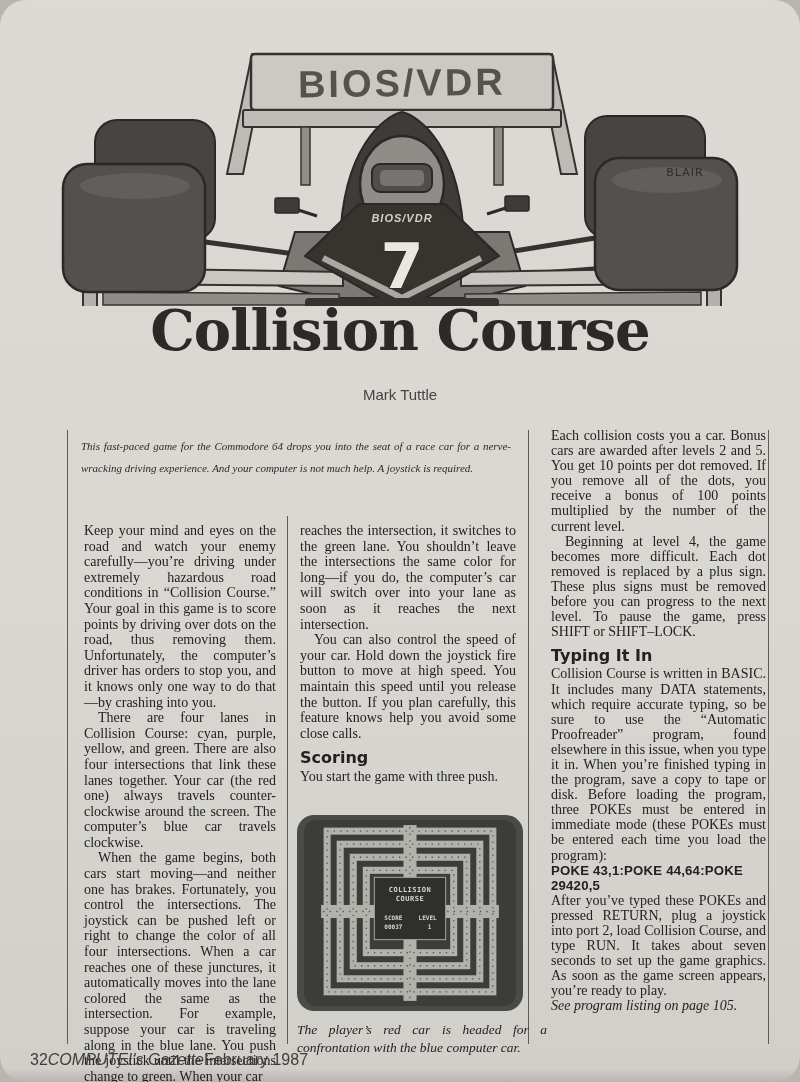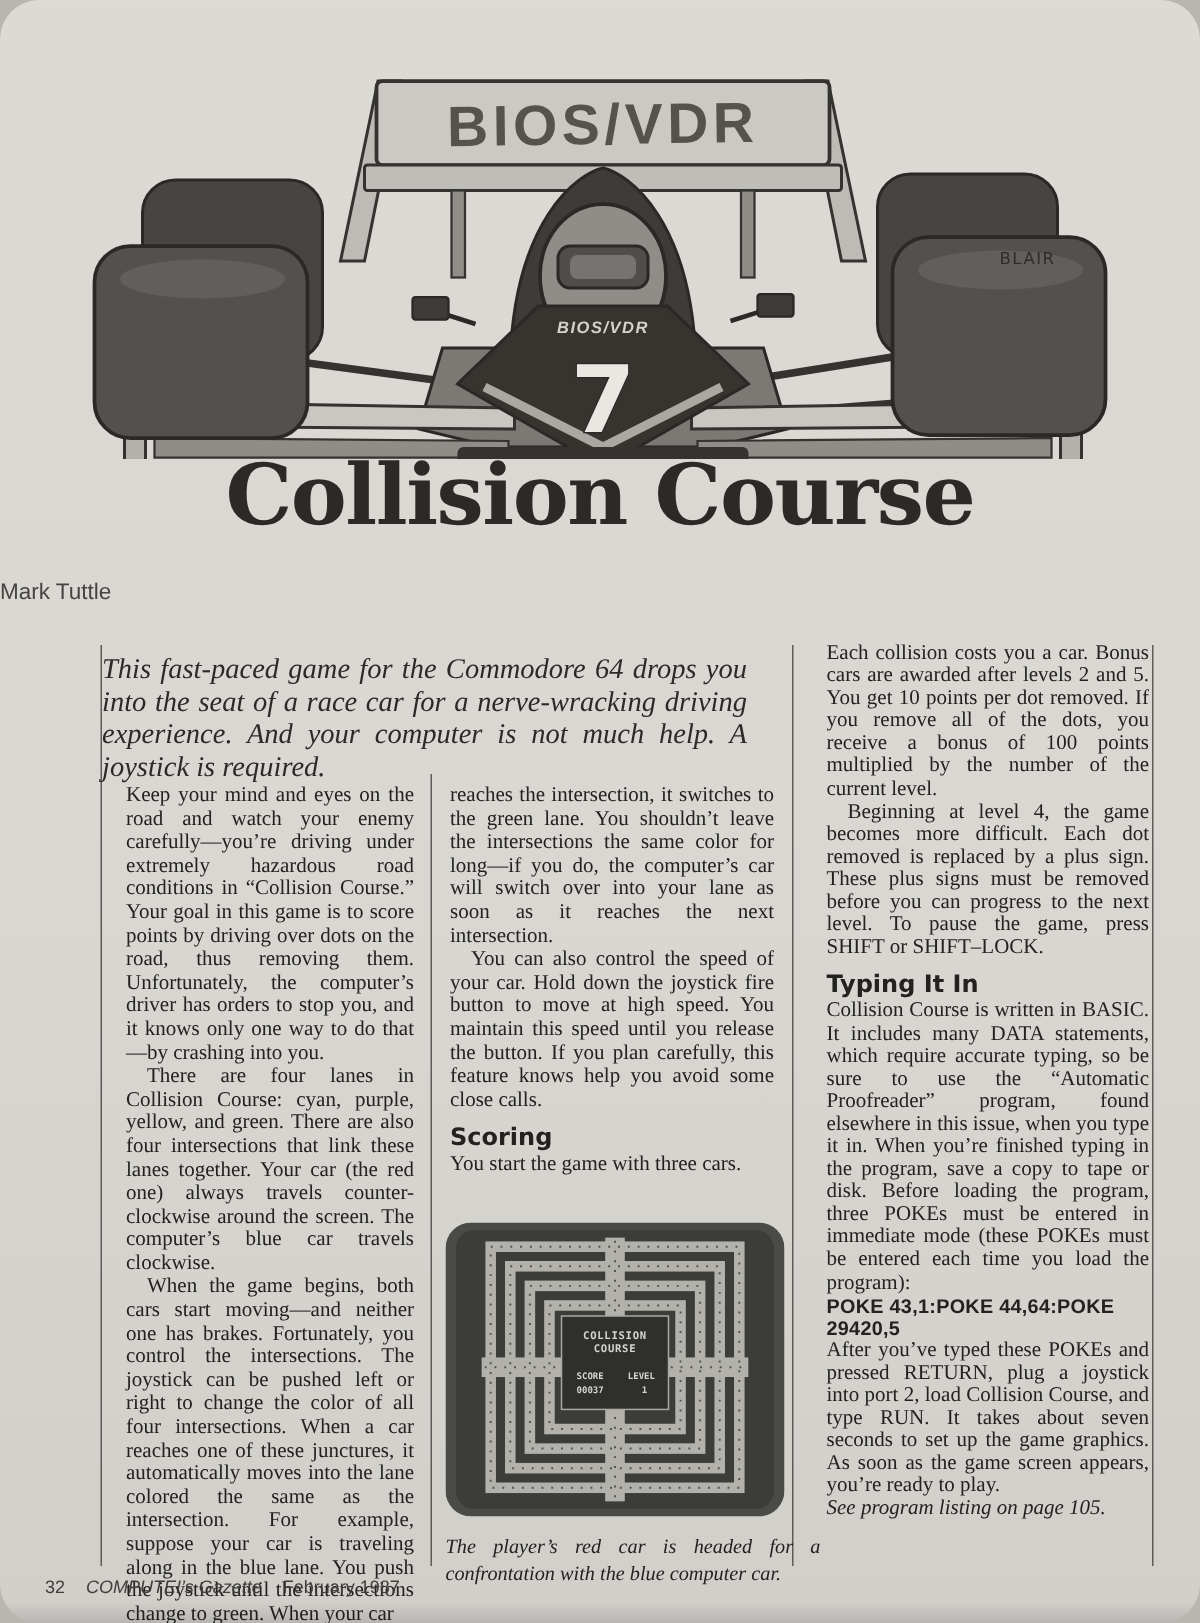--- a/index.html
+++ b/index.html
@@ -10,31 +10,31 @@
   }
   .page::after{content:"";position:absolute;left:0;right:0;bottom:0;height:14px;
     background:linear-gradient(180deg,rgba(0,0,0,0),rgba(0,0,0,.12));pointer-events:none;}
   .illu{position:absolute;left:55px;top:46px;width:690px;height:260px;}
   .title{
     position:absolute;left:0;top:299px;width:100%;text-align:center;
     font-family:"DejaVu Serif",serif;font-weight:bold;font-size:56px;line-height:62px;
     color:#2b2a27;letter-spacing:-1px;
   }
   .byline{
-    position:absolute;left:0;top:386px;width:100%;
+    position:absolute;left:0;top:386px;width:100%;text-align:center;
     font-family:"Liberation Sans",sans-serif;font-size:15px;color:#454440;
   }
   .vrule{position:absolute;width:1px;background:#5d5b57;}
   .rule-l{left:67px;top:430px;height:614px;}
   .rule-m1{left:287px;top:516px;height:528px;}
   .rule-m2{left:528px;top:430px;height:614px;}
   .rule-r{left:768px;top:430px;height:614px;}
   .intro{
-    position:absolute;left:68px;top:436px;width:430px;
-    font-style:italic;font-size:19px;line-height:21.5px;text-align:justify;color:#2b2a28;
+    position:absolute;left:81px;top:436px;width:430px;
+    font-style:italic;font-size:11px;line-height:21.5px;text-align:justify;color:#2b2a28;
   }
   .col{position:absolute;font-size:14px;line-height:15.6px;text-align:justify;}
   .col p{margin:0;}
   .col p.ind{text-indent:14px;}
   .col1{left:84px;top:523px;width:192px;}
   .col2{left:300px;top:523px;width:216px;}
   .col3{left:551px;top:428px;width:215px;line-height:15.1px;}
   .subhead{
     font-family:"DejaVu Sans",sans-serif;font-weight:bold;font-size:16px;
     margin:9px 0 3px 0;color:#232220;text-align:left;
@@ -43,22 +43,22 @@
     font-family:"Liberation Sans",sans-serif;font-weight:bold;font-size:13.2px;
     margin:5px 0;text-align:left;letter-spacing:.2px;
   }
   .see{font-style:italic;margin-top:2px;}
   .shotwrap{margin:30px 0 0 -3px;width:250px;}
   .caption{
     margin-top:7px;font-style:italic;font-size:13.5px;line-height:17.5px;text-align:justify;
   }
   .footer{
     position:absolute;left:30px;top:1051px;
-    font-family:"Liberation Sans",sans-serif;font-size:12px;color:#3f3e3a;
-    display:flex;gap:14px;align-items:baseline;
+    font-family:"Liberation Sans",sans-serif;font-size:16px;color:#3f3e3a;
+    display:flex;align-items:baseline;
   }
   .footer .mag{font-style:italic;}
   svg text{user-select:none;}
 </style>
 </head>
 <body>
 
 <div class="page">
 
   <svg class="illu" viewBox="0 0 690 260">
@@ -142,21 +142,21 @@
   <div class="col col1">
     <p>Keep your mind and eyes on the road and watch your enemy carefully—you’re driving under extremely hazardous road conditions in “Collision Course.” Your goal in this game is to score points by driving over dots on the road, thus removing them. Unfortunately, the computer’s driver has orders to stop you, and it knows only one way to do that—by crashing into you.</p>
     <p class="ind">There are four lanes in Collision Course: cyan, purple, yellow, and green. There are also four intersections that link these lanes together. Your car (the red one) always travels counter-clockwise around the screen. The computer’s blue car travels clockwise.</p>
     <p class="ind">When the game begins, both cars start moving—and neither one has brakes. Fortunately, you control the intersections. The joystick can be pushed left or right to change the color of all four intersections. When a car reaches one of these junctures, it automatically moves into the lane colored the same as the intersection. For example, suppose your car is traveling along in the blue lane. You push the joystick until the intersections change to green. When your car</p>
   </div>
 
   <div class="col col2">
     <p>reaches the intersection, it switches to the green lane. You shouldn’t leave the intersections the same color for long—if you do, the computer’s car will switch over into your lane as soon as it reaches the next intersection.</p>
     <p class="ind">You can also control the speed of your car. Hold down the joystick fire button to move at high speed. You maintain this speed until you release the button. If you plan carefully, this feature knows help you avoid some close calls.</p>
     <h3 class="subhead">Scoring</h3>
-    <p>You start the game with three cars.</p>
+    <p>You start the game with three push.</p>
 
     <div class="shotwrap">
       <svg viewBox="0 0 225 195" width="226" height="196">
         <rect x="0" y="0" width="225" height="195" rx="17" fill="#4a4a47"></rect>
         <rect x="7" y="5" width="211" height="185" rx="12" fill="#3c3c39"></rect>
 
         <g fill="none" stroke="#b2b1ab" stroke-width="7">
           <rect x="30" y="16" width="165" height="160"></rect>
           <rect x="43" y="29" width="139" height="134"></rect>
           <rect x="56" y="42" width="113" height="108"></rect>

